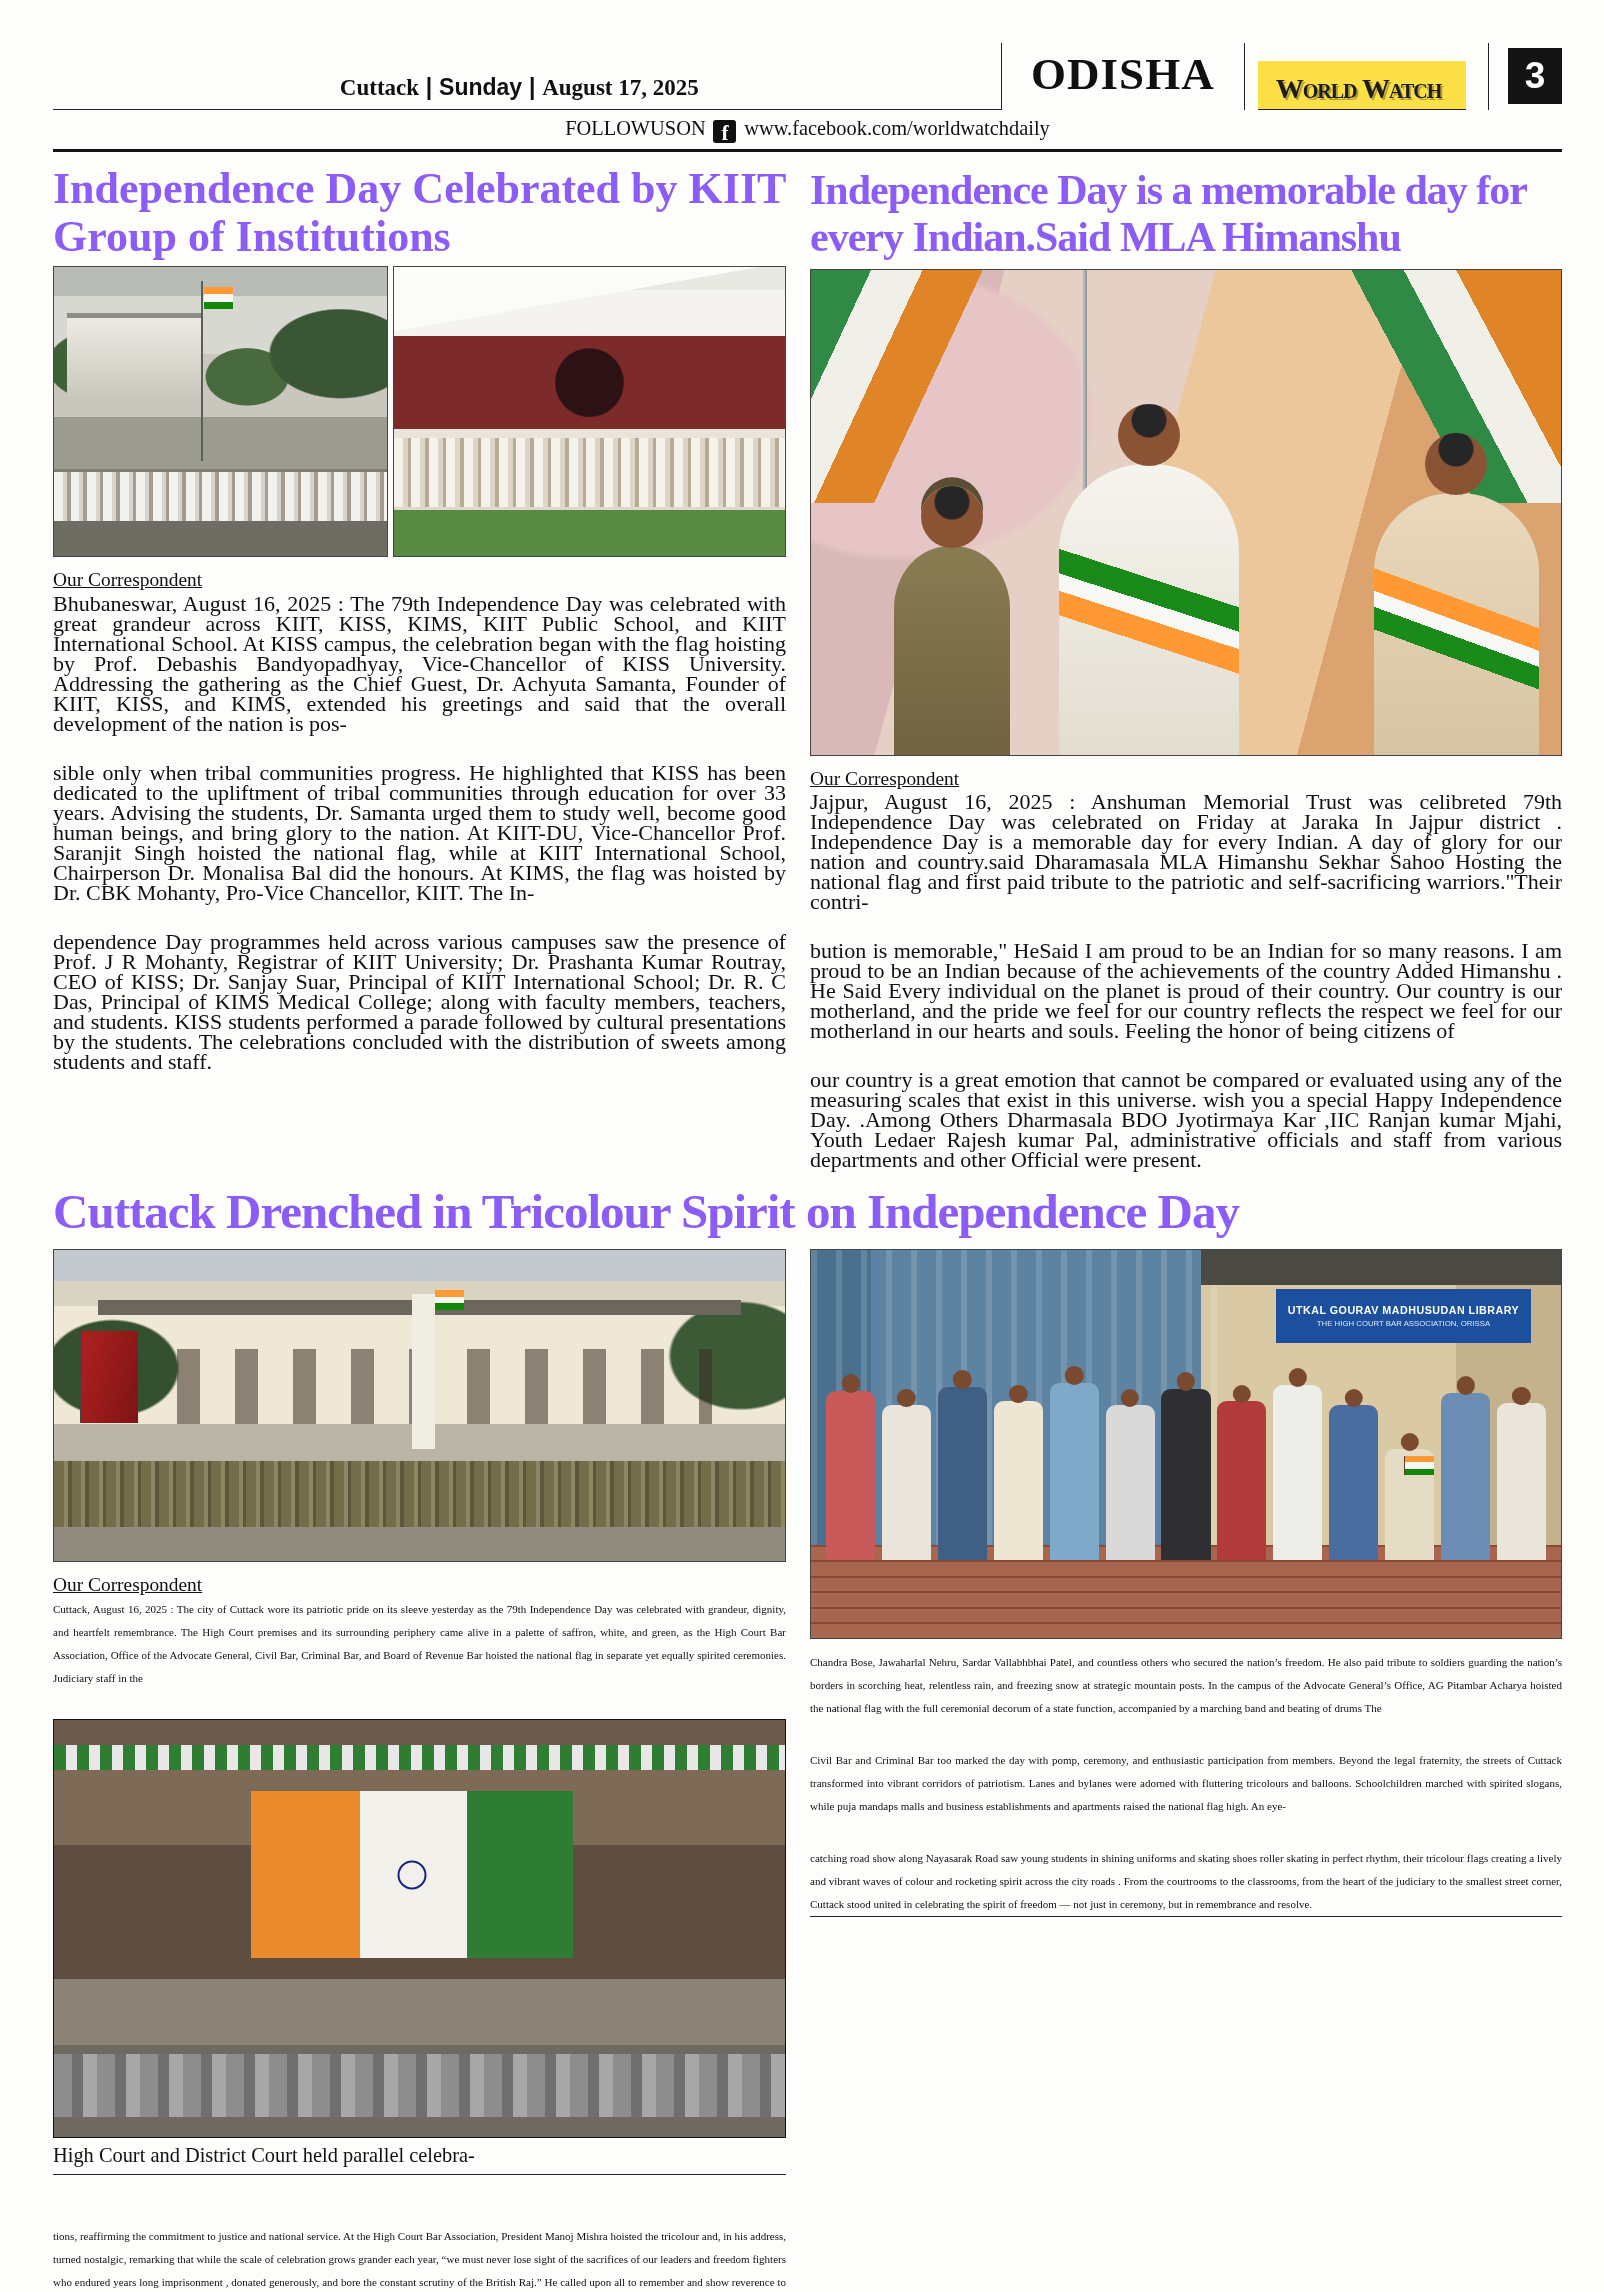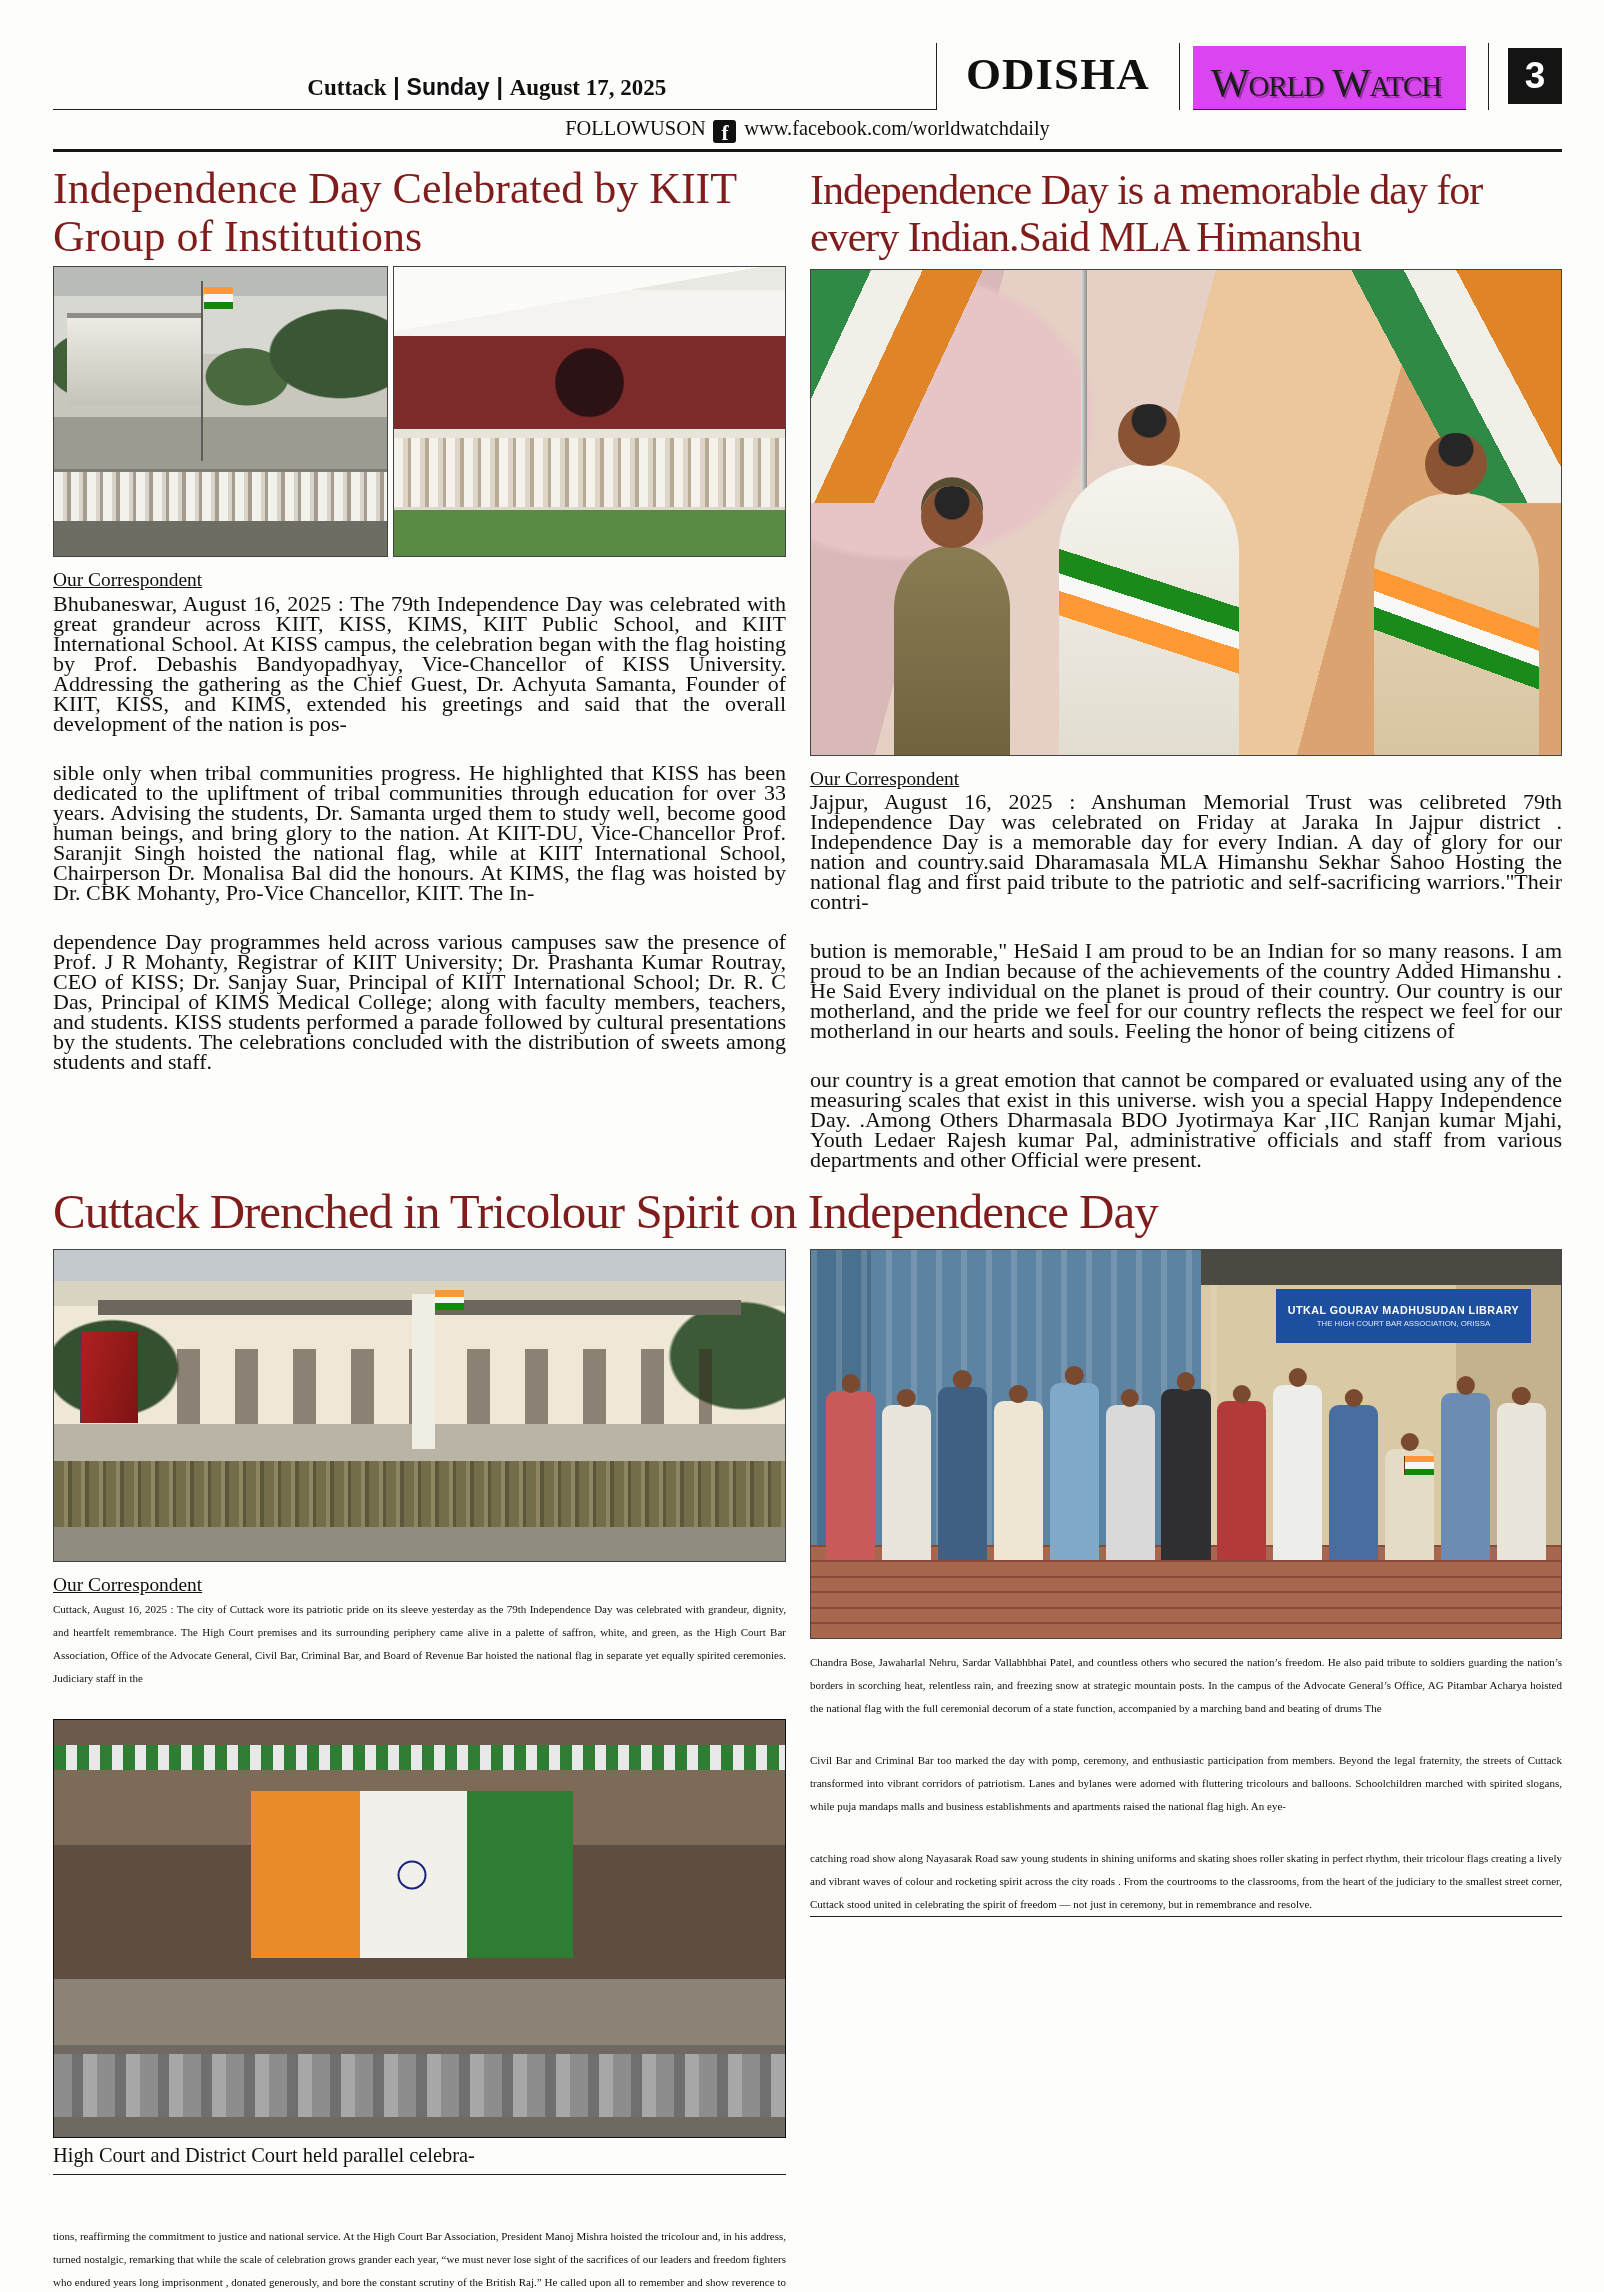--- a/index.html
+++ b/index.html
@@ -7,33 +7,33 @@
         overflow:hidden;box-sizing:border-box;padding:43px 43px 0 53px;color:#101010;
         font-family:"Liberation Serif","DejaVu Serif",serif;}
   
   .hrow{display:flex;align-items:flex-end;}
   .dateline{flex:1;text-align:center;font-size:23px;font-weight:bold;padding:0 15.5px 7.8px 0;
             border-bottom:1.9px solid #222;white-space:nowrap;}
   .dateline .day{font-family:"Liberation Sans","DejaVu Sans",sans-serif;}
   .dateline .sep{font-family:"Liberation Sans",sans-serif;padding:0 6.8px;font-weight:bold;}
   .edition{font-size:45px;font-weight:bold;letter-spacing:1px;padding:0 29px 3.9px 29px;
            border-left:1.9px solid #222;border-right:1.9px solid #222;line-height:1.4;}
-  .masthead{font-size:41px;font-weight:normal;font-variant:small-caps;letter-spacing:-1px;
-            background:#d946ef;color:#1c1c1c;padding:13.6px 25px 3.9px 17.5px;margin-left:13.6px;
+  .masthead{font-size:28px;font-weight:bold;font-variant:small-caps;letter-spacing:-1px;
+            background:#fde047;color:#1c1c1c;padding:13.6px 25px 3.9px 17.5px;margin-left:13.6px;
             border-bottom:1.9px solid #222;text-shadow:1.9px 1.9px 0 rgba(0,0,0,.30);line-height:1.1;}
   .pncell{align-self:stretch;display:flex;align-items:center;border-left:1.9px solid #222;
           margin-left:21.3px;padding-left:19.4px;}
   .pagebox{width:54px;height:56px;background:#141414;color:#fff;display:flex;align-items:center;
            justify-content:center;font-family:"Liberation Sans",sans-serif;font-weight:bold;font-size:37px;}
   .followbar{text-align:center;font-size:20.4px;padding:6.8px 0 5.8px 0;border-bottom:3.9px solid #151515;}
   .followbar .fb{display:inline-flex;width:23px;height:23px;background:#111;color:#fff;
                  border-radius:2.9px;align-items:flex-end;justify-content:center;font-weight:bold;
                  font-size:21.3px;line-height:0.95;margin:0 7.8px;vertical-align:-4.9px;overflow:hidden;}
   
-  h1{font-weight:normal;color:#7f1d1d;margin:0;}
+  h1{font-weight:bold;color:#8b5cf6;margin:0;}
   .h-kiit{font-size:44px;line-height:1.08;margin:13.6px 0 5.8px 0;}
   .h-mla{font-size:42px;line-height:1.12;margin:15.5px 0 7.8px 0;letter-spacing:-1px;}
   .h-bot{font-size:49px;line-height:1.05;margin:15.5px 0 11.6px 0;letter-spacing:-1px;}
   .top{display:grid;grid-template-columns:733px 752px;gap:24px;}
   .cols3{display:grid;grid-template-columns:1fr;gap:29px;margin-top:11.6px;}
   p.body{font-size:22px;line-height:20px;text-align:justify;margin:0;}
   .bottom p.body{font-size:11px;line-height:23px;}
   .byline{font-size:19.4px;text-decoration:underline;margin-bottom:2.9px;}
   .caption{font-size:20.4px;line-height:26px;text-align:justify;margin-top:3.9px;
            border-bottom:1.9px solid #222;padding-bottom:5.8px;}

